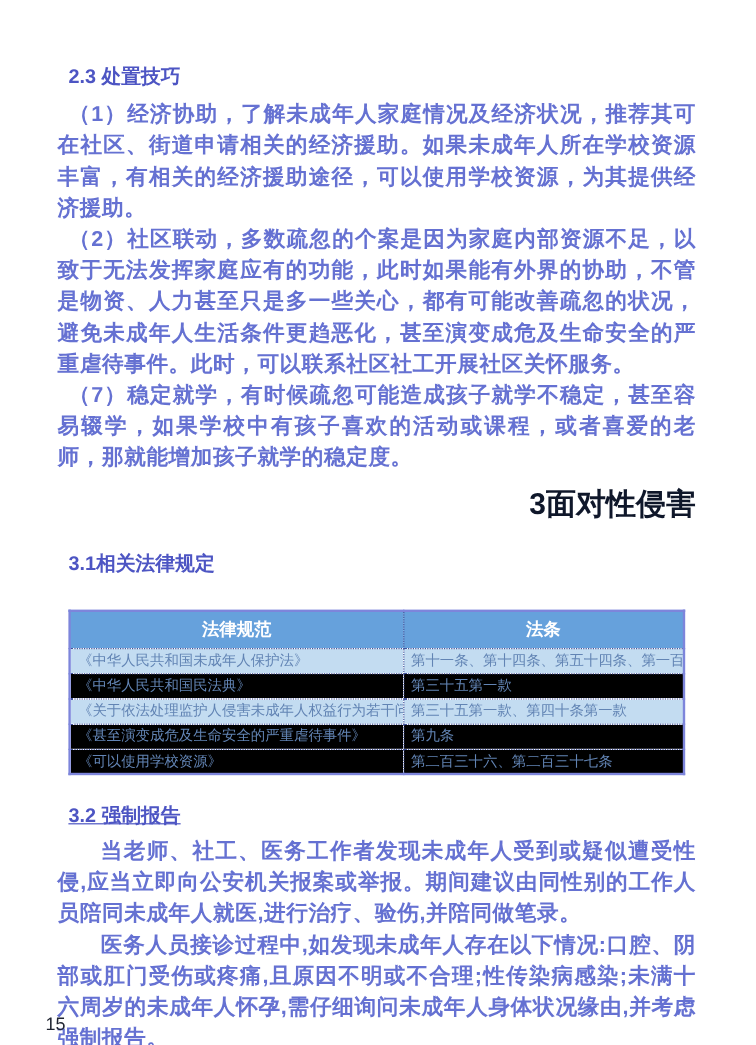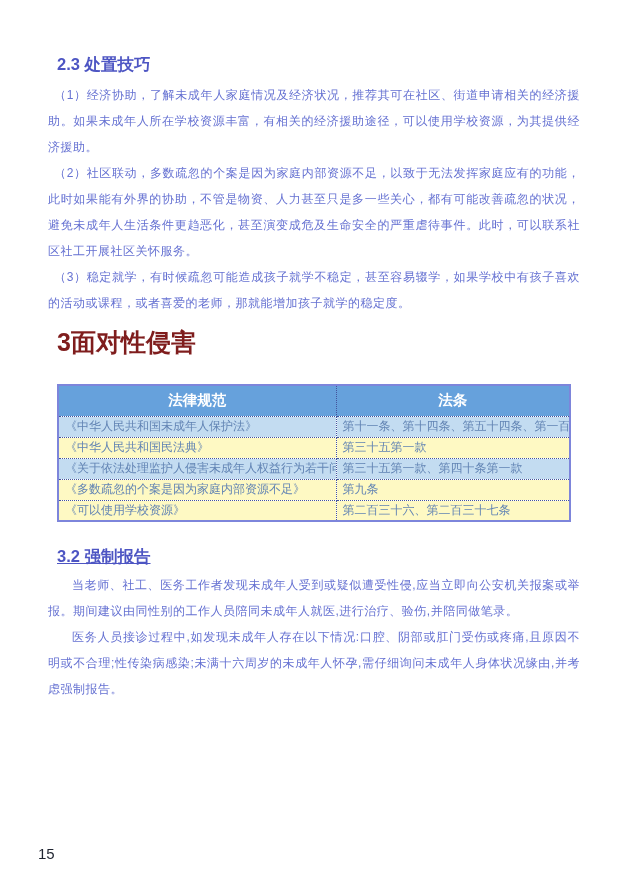--- a/index.html
+++ b/index.html
@@ -21,36 +21,38 @@
     color: #4d55c3;
     font-weight: bold;
     font-size: 16.5px;
     line-height: 24px;
     margin-left: 9px;
     margin-bottom: 6px;
   }
   
   .para {
     color: #6571d2;
-    font-size: 12px;
+    font-size: 18px;
     line-height: 26px;
     text-align: justify;
     letter-spacing: 0.5px;
+    font-weight: bold;
   }
   .para.paren-indent { text-indent: 0.5em; }
   .para.two-char-indent { text-indent: 2em; }
   
   .chapter-heading {
-    color: #7f1d1d;
+    color: #0f172a;
     font-weight: bold;
     font-size: 25px;
     line-height: 32px;
     margin-top: 10px;
     margin-left: 9px;
     margin-bottom: 22px;
+    text-align: right;
   }
   .subsec-heading { margin-top: 0; margin-bottom: 0; }
   
   .law-table-wrap { margin: 26px 0 0 9px; }
   table.law-table {
     width: 512px;
     border-collapse: collapse;
     border: 2px solid #7d85db;
     table-layout: fixed;
   }
@@ -72,43 +74,44 @@
     padding: 1px 4px 1px 6px;
     border-bottom: 1px dotted #44549c;
     border-right: 1px dotted #44549c;
     white-space: nowrap;
     overflow: hidden;
     vertical-align: middle;
   }
   table.law-table td:last-child { border-right: none; }
   table.law-table tr:last-child td { border-bottom: none; }
   table.law-table tr.row-odd td { background: #c3dcf1; }
-  table.law-table tr.row-even td { background: #fef9c3; }
+  table.law-table tr.row-even td { background: #000000; }
   .sec-32 { margin-top: 22px; margin-bottom: 4px; text-decoration: underline; }
   .page-number {
     position: absolute;
     left: 38px;
     bottom: 9px;
     font-size: 15px;
     color: #1f2430;
   }
 </style>
 </head>
 <body>
 
 <div class="page">
 
   <div class="sec-heading">2.3 处置技巧</div>
 
   <p class="para paren-indent">（1）经济协助，了解未成年人家庭情况及经济状况，推荐其可在社区、街道申请相关的经济援助。如果未成年人所在学校资源丰富，有相关的经济援助途径，可以使用学校资源，为其提供经济援助。</p>
   <p class="para paren-indent">（2）社区联动，多数疏忽的个案是因为家庭内部资源不足，以致于无法发挥家庭应有的功能，此时如果能有外界的协助，不管是物资、人力甚至只是多一些关心，都有可能改善疏忽的状况，避免未成年人生活条件更趋恶化，甚至演变成危及生命安全的严重虐待事件。此时，可以联系社区社工开展社区关怀服务。</p>
-  <p class="para paren-indent">（3）稳定就学，有时候疏忽可能造成孩子就学不稳定，甚至容易辍学，如果学校中有孩子喜欢的活动或课程，或者喜爱的老师，那就能增加孩子就学的稳定度。</p>
+  <p class="para paren-indent">（7）稳定就学，有时候疏忽可能造成孩子就学不稳定，甚至容易辍学，如果学校中有孩子喜欢的活动或课程，或者喜爱的老师，那就能增加孩子就学的稳定度。</p>
 
   <div class="chapter-heading">3面对性侵害</div>
 
+  <div class="sec-heading subsec-heading">3.1相关法律规定</div>
 
   <div class="law-table-wrap">
     <table class="law-table">
       <colgroup>
         <col style="width:278px">
         <col style="width:234px">
       </colgroup>
       <thead>
         <tr>
           <th>法律规范</th>
@@ -122,21 +125,21 @@
         </tr>
         <tr class="row-even">
           <td>《中华人民共和国民法典》</td>
           <td>第三十五第一款</td>
         </tr>
         <tr class="row-odd">
           <td>《关于依法处理监护人侵害未成年人权益行为若干问题的意见》</td>
           <td>第三十五第一款、第四十条第一款</td>
         </tr>
         <tr class="row-even">
-          <td>《多数疏忽的个案是因为家庭内部资源不足》</td>
+          <td>《甚至演变成危及生命安全的严重虐待事件》</td>
           <td>第九条</td>
         </tr>
         <tr class="row-even">
           <td>《可以使用学校资源》</td>
           <td>第二百三十六、第二百三十七条</td>
         </tr>
       </tbody>
     </table>
   </div>
 

